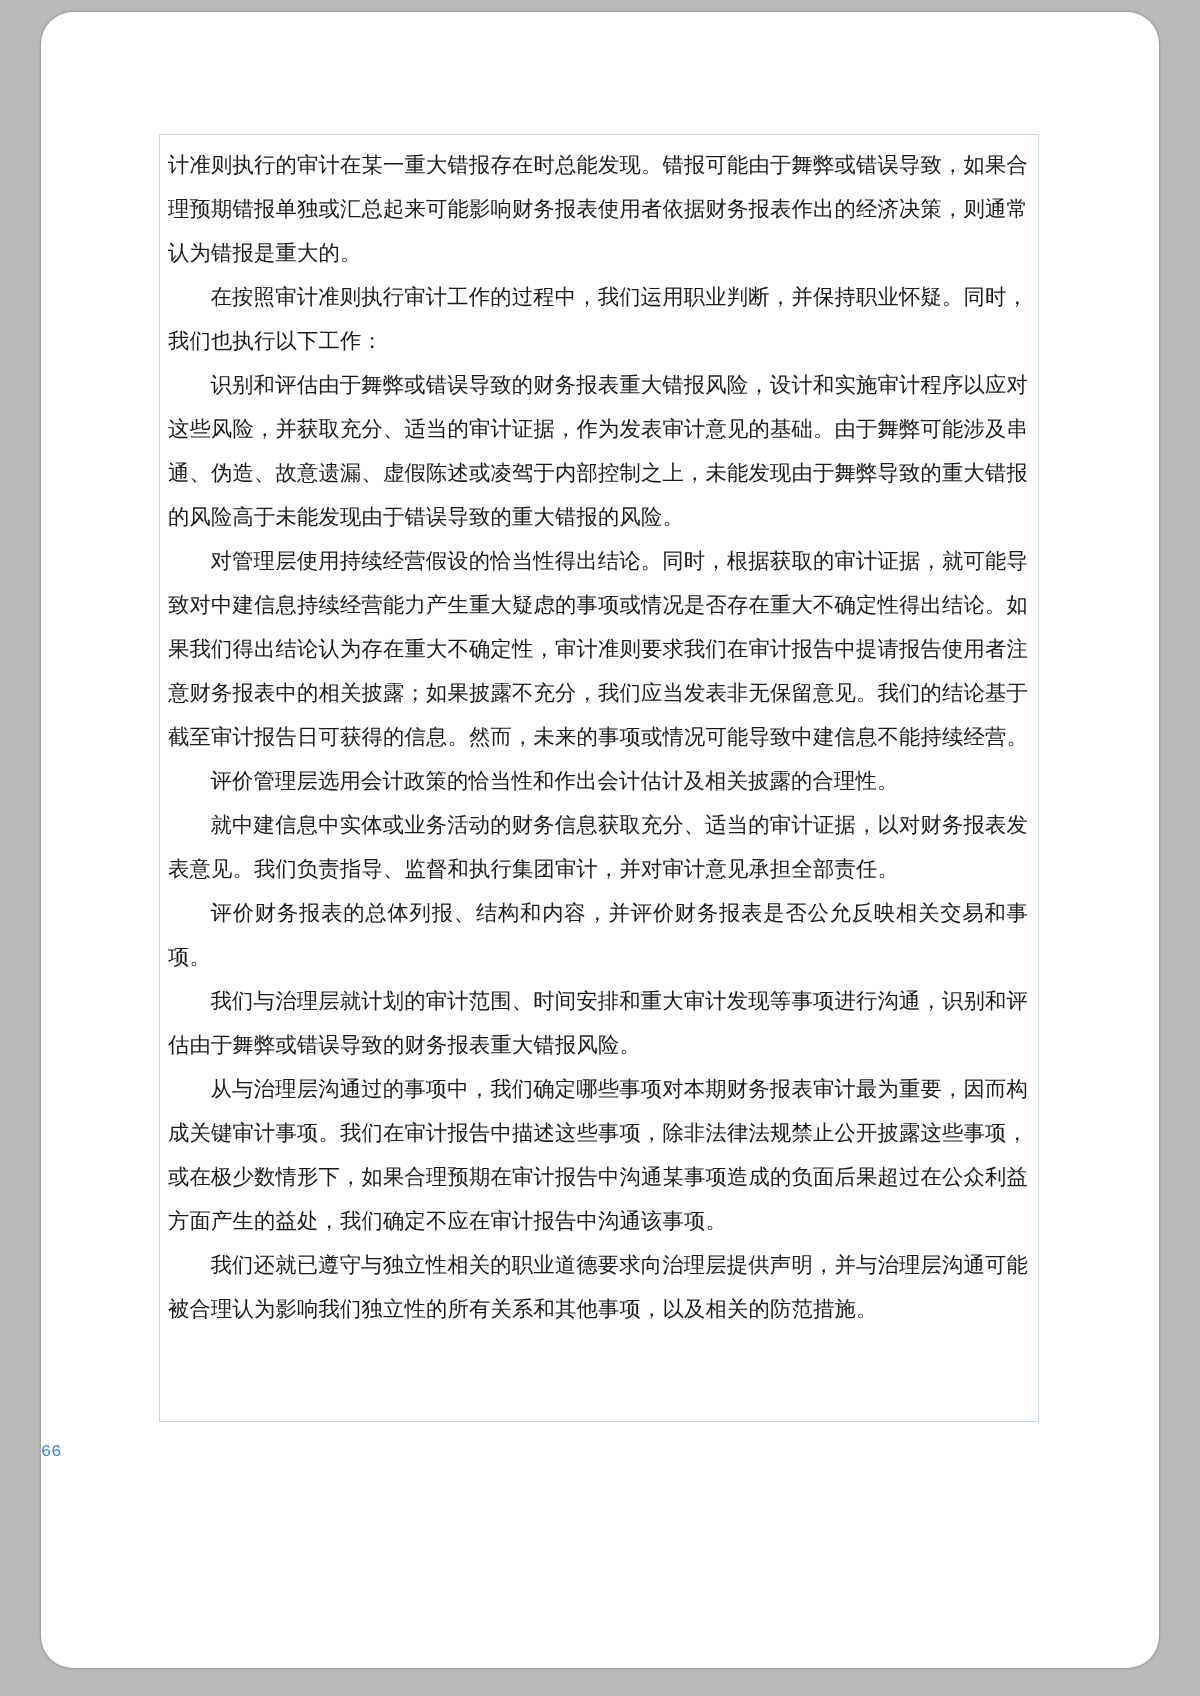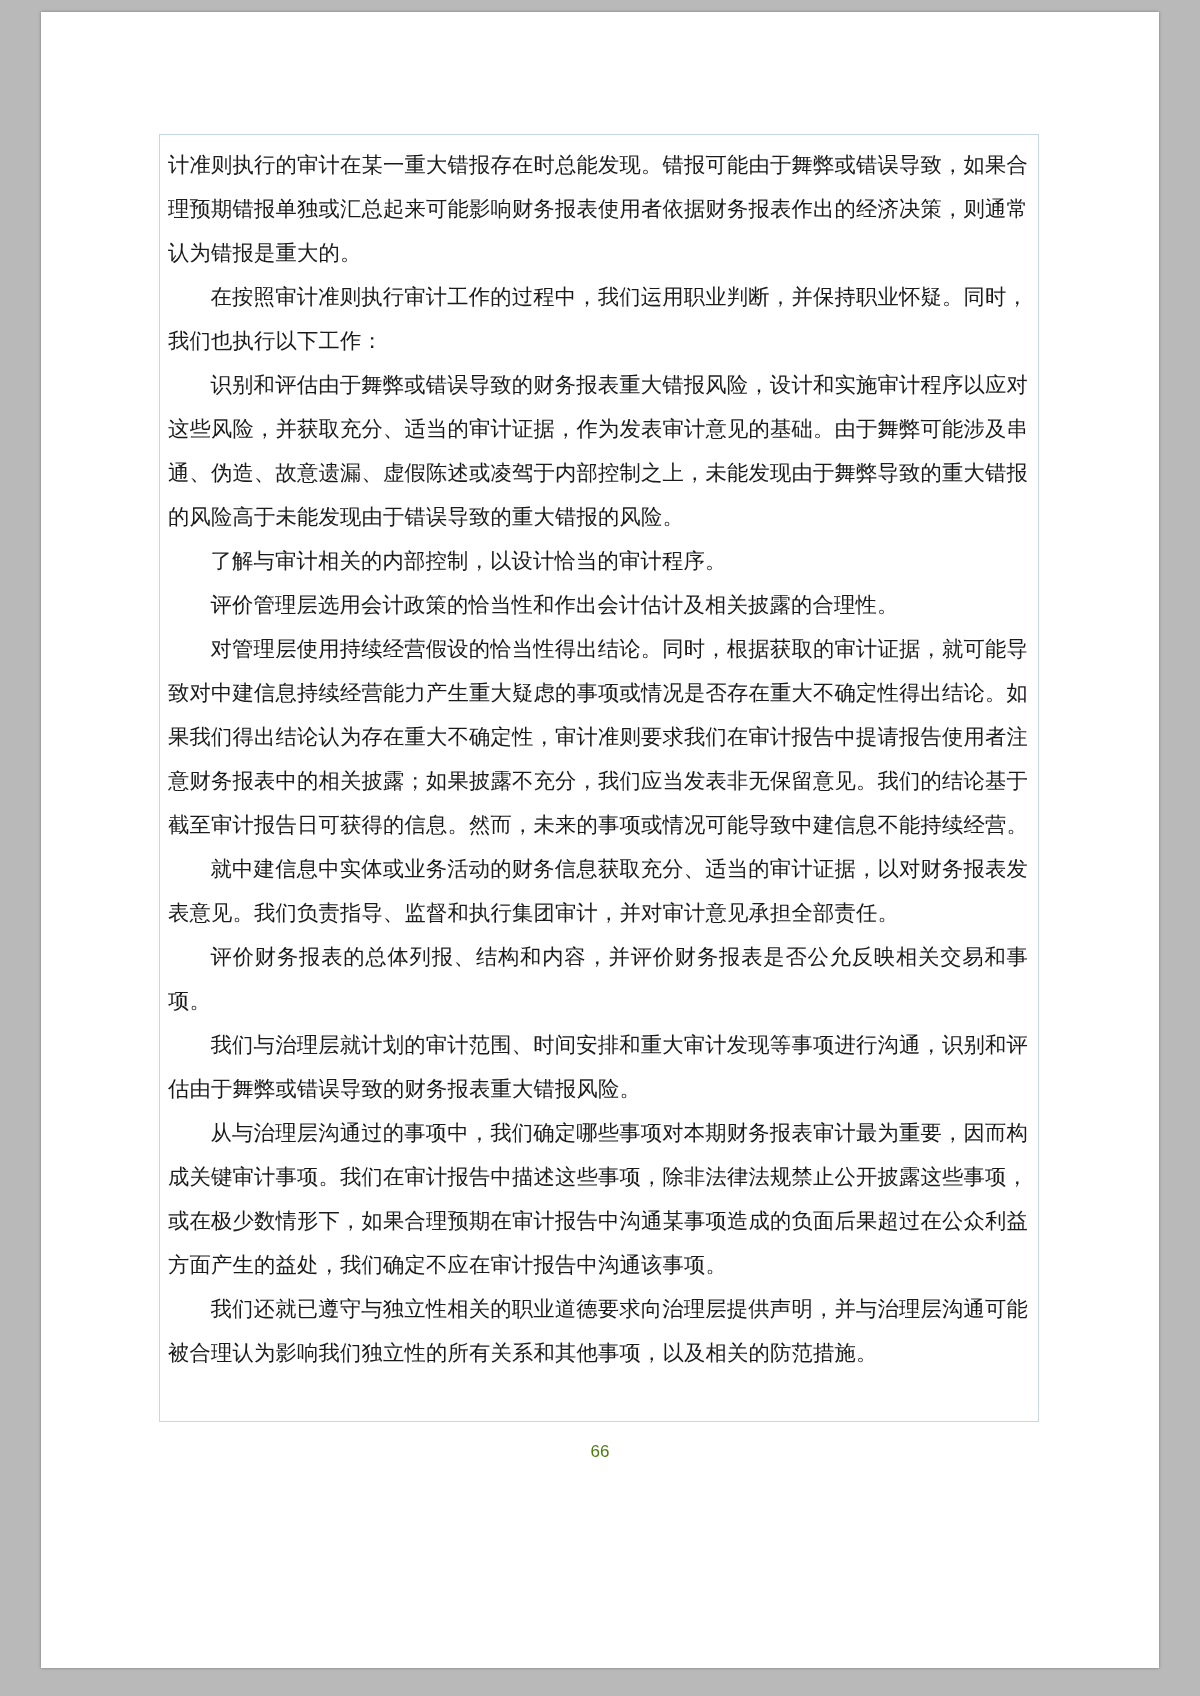--- a/index.html
+++ b/index.html
@@ -17,20 +17,21 @@
   }
   .page {
     position: relative;
     width: 1118px;
     height: 1656px;
     margin-top: 12px;
     background: #ffffff;
     box-shadow: 0 0 3px rgba(0,0,0,0.35);
     box-sizing: border-box;
     padding: 0;
+    border-radius: 32px;
   }
   .content-frame {
     position: absolute;
     left: 118px;
     top: 122px;
     width: 880px;
     height: 1288px;
     border: 1px solid #c9d6e4;
     box-sizing: border-box;
     padding: 8px 10px 8px 8px;
@@ -48,38 +49,36 @@
     text-indent: 2em;
   }
   .para.no-indent {
     text-indent: 0;
   }
   .page-number {
     position: absolute;
     left: 0;
     right: 0;
     top: 1430px;
-    text-align: center;
     font-size: 17px;
-    color: #4d7c0f;
-    font-family: Liberation Sans, sans-serif;
+    color: #3b82f6;
+    font-family: Liberation Mono, monospace;
   }
 </style>
 </head>
 <body>
 
 <div class="page">
   <div class="content-frame">
     <div class="doc-body">
       <p class="para no-indent">计准则执行的审计在某一重大错报存在时总能发现。错报可能由于舞弊或错误导致，如果合理预期错报单独或汇总起来可能影响财务报表使用者依据财务报表作出的经济决策，则通常认为错报是重大的。</p>
       <p class="para">在按照审计准则执行审计工作的过程中，我们运用职业判断，并保持职业怀疑。同时，我们也执行以下工作：</p>
       <p class="para">识别和评估由于舞弊或错误导致的财务报表重大错报风险，设计和实施审计程序以应对这些风险，并获取充分、适当的审计证据，作为发表审计意见的基础。由于舞弊可能涉及串通、伪造、故意遗漏、虚假陈述或凌驾于内部控制之上，未能发现由于舞弊导致的重大错报的风险高于未能发现由于错误导致的重大错报的风险。</p>
-      <p class="para">了解与审计相关的内部控制，以设计恰当的审计程序。</p>
+      <p class="para">对管理层使用持续经营假设的恰当性得出结论。同时，根据获取的审计证据，就可能导致对中建信息持续经营能力产生重大疑虑的事项或情况是否存在重大不确定性得出结论。如果我们得出结论认为存在重大不确定性，审计准则要求我们在审计报告中提请报告使用者注意财务报表中的相关披露；如果披露不充分，我们应当发表非无保留意见。我们的结论基于截至审计报告日可获得的信息。然而，未来的事项或情况可能导致中建信息不能持续经营。</p>
       <p class="para">评价管理层选用会计政策的恰当性和作出会计估计及相关披露的合理性。</p>
-      <p class="para">对管理层使用持续经营假设的恰当性得出结论。同时，根据获取的审计证据，就可能导致对中建信息持续经营能力产生重大疑虑的事项或情况是否存在重大不确定性得出结论。如果我们得出结论认为存在重大不确定性，审计准则要求我们在审计报告中提请报告使用者注意财务报表中的相关披露；如果披露不充分，我们应当发表非无保留意见。我们的结论基于截至审计报告日可获得的信息。然而，未来的事项或情况可能导致中建信息不能持续经营。</p>
       <p class="para">就中建信息中实体或业务活动的财务信息获取充分、适当的审计证据，以对财务报表发表意见。我们负责指导、监督和执行集团审计，并对审计意见承担全部责任。</p>
       <p class="para">评价财务报表的总体列报、结构和内容，并评价财务报表是否公允反映相关交易和事项。</p>
       <p class="para">我们与治理层就计划的审计范围、时间安排和重大审计发现等事项进行沟通，识别和评估由于舞弊或错误导致的财务报表重大错报风险。</p>
       <p class="para">从与治理层沟通过的事项中，我们确定哪些事项对本期财务报表审计最为重要，因而构成关键审计事项。我们在审计报告中描述这些事项，除非法律法规禁止公开披露这些事项，或在极少数情形下，如果合理预期在审计报告中沟通某事项造成的负面后果超过在公众利益方面产生的益处，我们确定不应在审计报告中沟通该事项。</p>
       <p class="para">我们还就已遵守与独立性相关的职业道德要求向治理层提供声明，并与治理层沟通可能被合理认为影响我们独立性的所有关系和其他事项，以及相关的防范措施。</p>
     </div>
   </div>
   <div class="page-number">66</div>
 </div>
 

